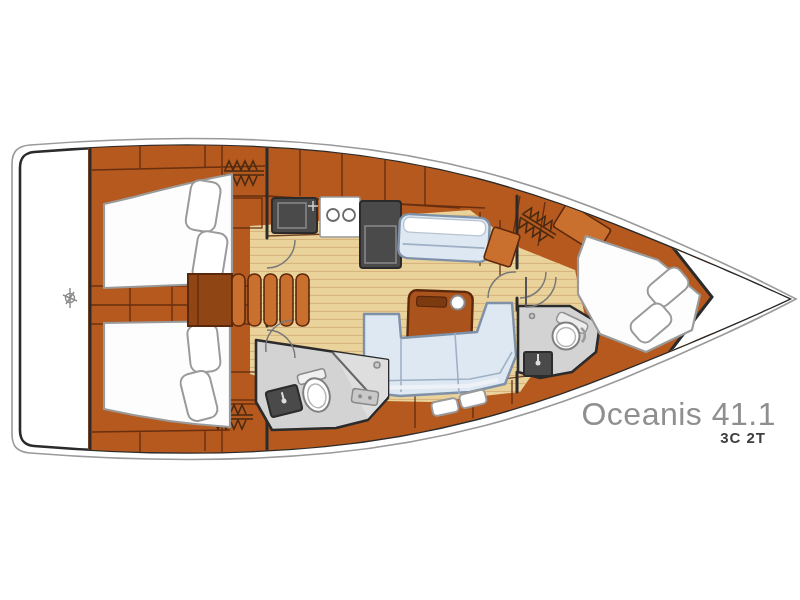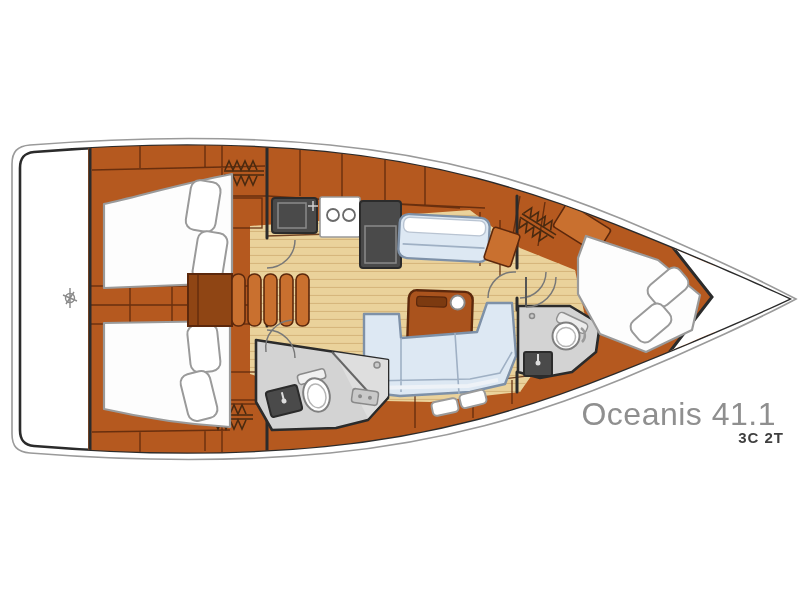--- a/index.html
+++ b/index.html
@@ -22,21 +22,21 @@
   .appliance{fill:var(--appliance);stroke:var(--appliance-line);stroke-width:2;}
   .appliance-inner{fill:none;stroke:#8a8a8a;stroke-width:1.5;}
   .head{fill:var(--head-floor);stroke:var(--wall);stroke-width:2.6;stroke-linejoin:round;}
   .fixture{fill:#ffffff;stroke:var(--fixture-line);stroke-width:2;}
   .fixture-thin{fill:none;stroke:#b5b5b5;stroke-width:1.5;}
   .arc{fill:none;stroke:#787878;stroke-width:1.5;}
   .hanger{stroke:#4a2a10;stroke-width:1.6;fill:none;}
   .steel{fill:#c9c9c9;stroke:#8a8a8a;stroke-width:1.5;}
   .model{position:absolute;top:396px;right:24px;font-size:32px;font-weight:300;
          color:var(--label-model);letter-spacing:.5px;}
-  .variant{position:absolute;top:429px;right:16px;font-size:15px;font-weight:600;
+  .variant{position:absolute;top:429px;right:34px;font-size:15px;font-weight:600;
          color:var(--label-variant);letter-spacing:1px;}
 </style>
 </head>
 <body>
 
 <div class="stage">
 <svg width="800" height="600" viewBox="0 0 800 600">
   <defs>
     <clipPath id="hullClip">
       <path d="M34,152 C120,145 225,142 325,152 C435,163 525,189 615,225 C688,254 755,283 789,299

